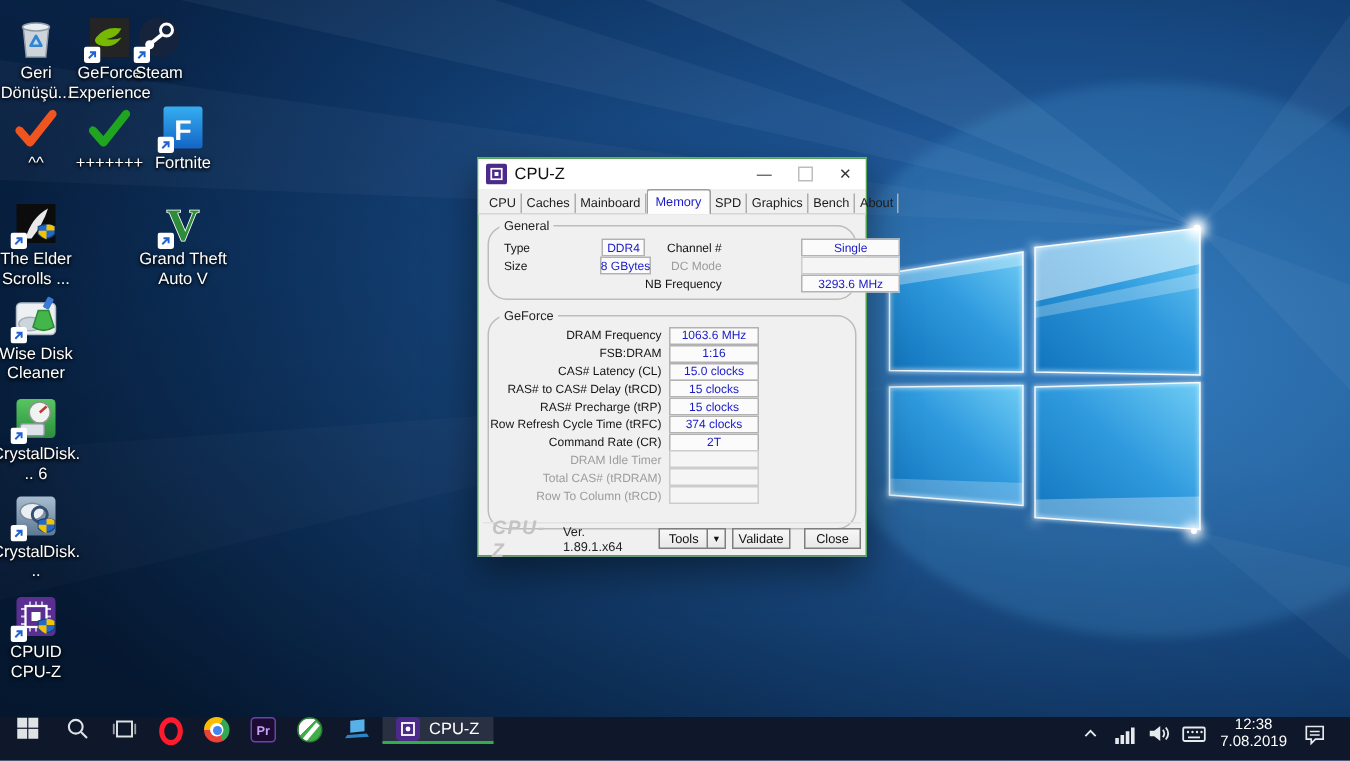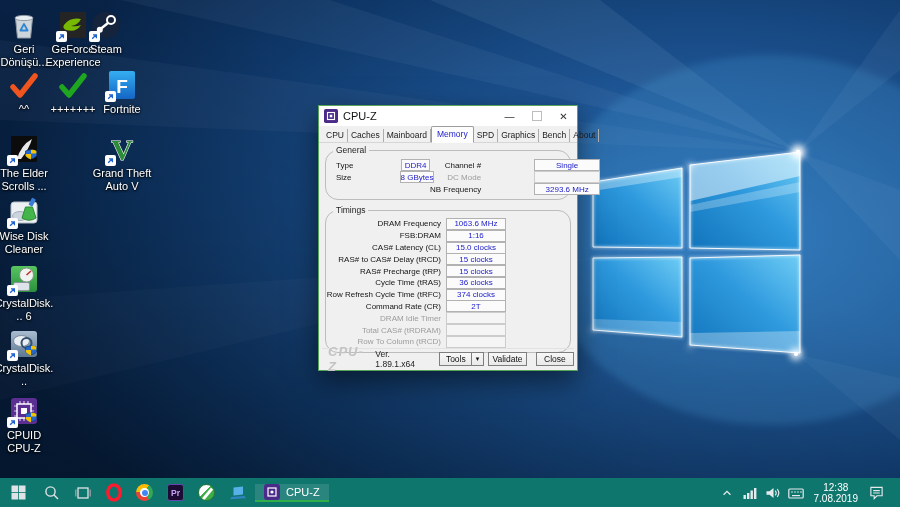--- a/index.html
+++ b/index.html
@@ -57,22 +57,22 @@
   .logo-txt{font-size:13px;font-style:italic;font-weight:bold;color:#c3c3c3;letter-spacing:1px;}
   .ver-txt{font-size:8.5px;color:#222;margin-left:7px;}
   .wbtn{height:14px;border:1px solid #7e7e7e;background:linear-gradient(#f7f7f7,#e9e9e9);
     display:flex;align-items:center;justify-content:center;font-size:8.5px;color:#111;box-sizing:border-box;}
   .btn-tools{width:36px;margin-left:13px;}
   .btn-arrow{width:13px;border-left:none;font-size:7px;}
   .btn-validate{width:43px;margin-left:4px;}
   .btn-close{width:42px;margin-left:9px;}
 
   
-  .taskbar{position:absolute;left:0;right:0;bottom:0;height:29px;background:#0f766e;
-    display:flex;align-items:center;z-index:60;}
+  .taskbar{position:absolute;left:0;right:0;bottom:0;height:29px;background:#0f172a;
+    display:flex;align-items:flex-start;z-index:60;}
   .tb-btn{width:31px;display:flex;align-items:center;justify-content:center;}
   .tb-btn.start{width:36px;}
   .tb-task{display:flex;align-items:center;gap:6px;padding:0 9px;margin-left:2px;
     background:rgba(255,255,255,.11);border-bottom:2px solid #2fae49;box-sizing:border-box;}
   .tb-task .task-label{font-size:11px;color:#fff;}
   .tray{margin-left:auto;display:flex;align-items:center;gap:7px;padding-right:16px;}
   .tray-ico{display:flex;align-items:center;justify-content:center;width:16px;height:16px;}
   .clock{text-align:center;color:#fff;font-size:10px;line-height:11px;padding:0 3px;}
 
   .chrome{width:17px;height:17px;border-radius:50%;
@@ -439,45 +439,41 @@
           </div>
           <div class="grow">
             <span class="labr">NB Frequency</span>
             <span class="vboxr">3293.6 MHz</span>
           </div>
         </div>
       </div>
     </div>
 
     <div class="groupbox gb-timings">
-      <span class="legend">Timings</span>
+      <span class="legend">GeForce</span>
       <div class="rows">
         <div class="trow">
           <span class="tlab">DRAM Frequency</span>
           <span class="tbox">1063.6 MHz</span>
         </div>
         <div class="trow">
           <span class="tlab">FSB:DRAM</span>
           <span class="tbox">1:16</span>
         </div>
         <div class="trow">
           <span class="tlab">CAS# Latency (CL)</span>
           <span class="tbox">15.0 clocks</span>
         </div>
         <div class="trow">
           <span class="tlab">RAS# to CAS# Delay (tRCD)</span>
           <span class="tbox">15 clocks</span>
         </div>
         <div class="trow">
           <span class="tlab">RAS# Precharge (tRP)</span>
           <span class="tbox">15 clocks</span>
-        </div>
-        <div class="trow">
-          <span class="tlab">Cycle Time (tRAS)</span>
-          <span class="tbox">36 clocks</span>
         </div>
         <div class="trow">
           <span class="tlab">Row Refresh Cycle Time (tRFC)</span>
           <span class="tbox">374 clocks</span>
         </div>
         <div class="trow">
           <span class="tlab">Command Rate (CR)</span>
           <span class="tbox">2T</span>
         </div>
         <div class="trow disabled">

